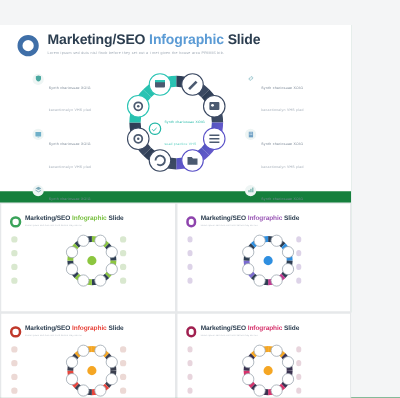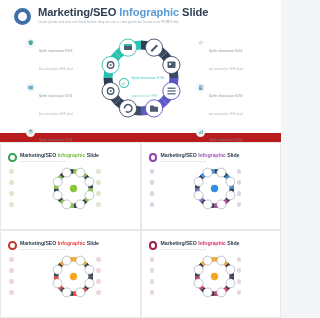--- a/index.html
+++ b/index.html
@@ -2,21 +2,21 @@
 <html><head>
 <meta charset="utf-8">
 <style>
   * { box-sizing: border-box; margin: 0; padding: 0; }
   html, body {
     width: 281px; height: 318px;
     background: #f4f5f6;
     font-family: "Liberation Sans", sans-serif;
     overflow: hidden;
   }
-  .page { position: relative; width: 281px; height: 230px; background: #b91c1c; }
+  .page { position: relative; width: 281px; height: 230px; background: #15803d; margin-top: 20px; }
 
   
   .hero {
     position: absolute; left: 0; top: 0; width: 281px; height: 133px;
     background: #ffffff;
   }
   .hero-head { position: absolute; left: 14px; top: 6px; display: flex; align-items: flex-start; }
   .logo-ring {
     width: 17px; height: 17px; border-radius: 50%;
     border: 4px solid #3f6fa8; margin-top: 2px; flex: 0 0 auto;

